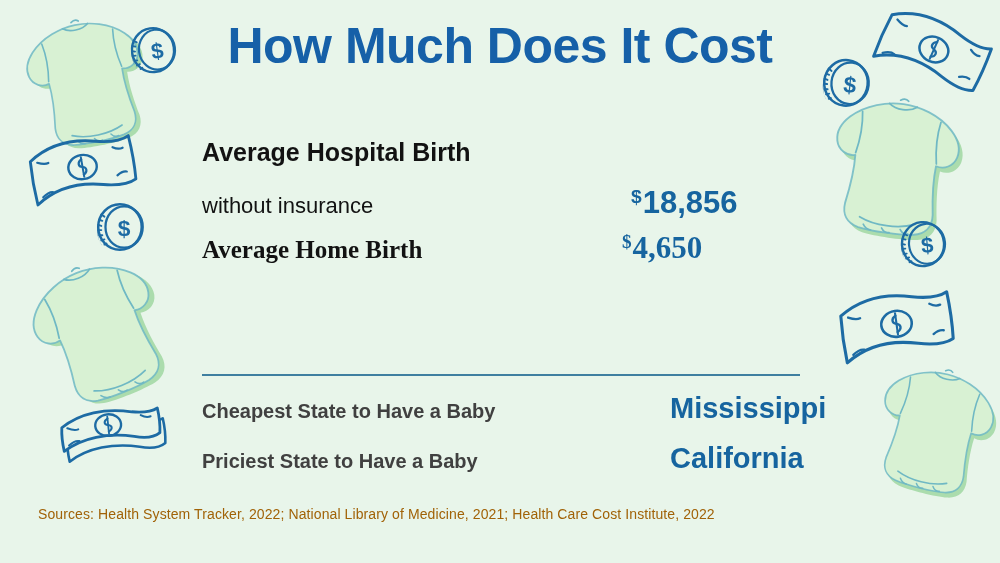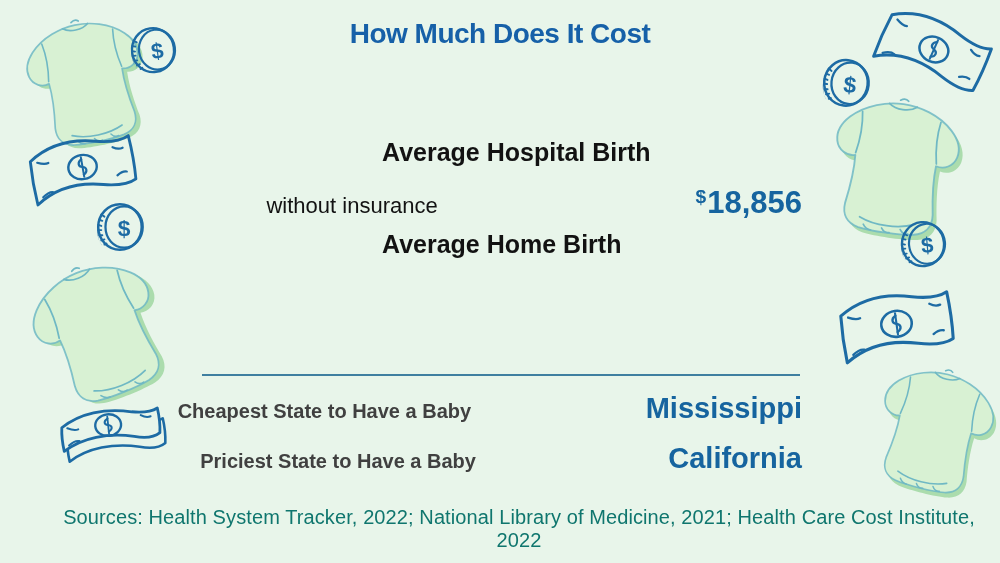--- a/index.html
+++ b/index.html
@@ -14,54 +14,54 @@
   
   .decor{position:absolute;inset:0;pointer-events:none;}
   .decor svg{position:absolute;overflow:visible;}
 
   
   .title{
     position:absolute;left:0;right:0;top:18px;
     text-align:center;
     color:#1660a8;
     font-weight:bold;
-    font-size:28px;
+    font-size:50px;
     line-height:1.12;
     letter-spacing:-0.5px;
     font-stretch:condensed;
   }
   .title .l2{display:block;}
 
   
   .table{position:absolute;left:202px;top:138px;width:600px;}
-  .row{display:flex;align-items:baseline;justify-content:flex-end;}
+  .row{display:flex;align-items:baseline;}
   .row .label{flex:0 0 420px;color:#121212;}
   .row .value{color:#16649f;font-weight:bold;white-space:nowrap;}
   .row .value .cur{font-size:0.62em;vertical-align:0.52em;font-weight:bold;margin-right:1px;}
 
   .r-head{font-size:25px;font-weight:bold;height:47px;}
   .r-sub{font-size:22px;font-weight:normal;height:45px;}
   .r-sub .value{font-size:31px;margin-left:9px;}
-  .r-main{font-size:25px;font-weight:bold;height:49px;}
+  .r-main{font-size:25px;font-weight:bold;height:49px;font-family:Liberation Serif, serif;}
   .r-main .value{font-size:31px;}
 
   .divider{
     position:absolute;left:202px;top:374px;width:598px;height:2px;
     background:#3f7fa0;
   }
 
   .states{position:absolute;left:202px;top:392px;width:600px;}
   .states .row{height:50px;}
   .states .label{flex:0 0 420px;font-size:20px;font-weight:bold;color:#404040;}
   .states .value{font-size:29px;margin-left:48px;}
 
   
   .footer{
     position:absolute;left:38px;top:506px;
-    font-size:20px;color:#0f766e;letter-spacing:0.1px;text-align:center;
+    font-size:14px;color:#a16207;letter-spacing:0.1px;text-align:center;
   }
 </style>
 </head>
 <body>
 
 <div class="stage">
 
   <div class="decor">
 
     <svg width="0" height="0">
@@ -218,20 +218,21 @@
     </div>
 
     <div class="row r-sub">
       <div class="label">without insurance</div>
       <div class="value"><span class="cur">$</span><span>18,856</span></div>
     </div>
 
 
     <div class="row r-main">
       <div class="label">Average Home Birth</div>
+      <div class="value"><span class="cur">$</span><span>4,650</span></div>
     </div>
 
   </div>
 
   <div class="divider"></div>
 
   <div class="states">
     <div class="row">
       <div class="label">Cheapest State to Have a Baby</div>
       <div class="value">Mississippi</div>

